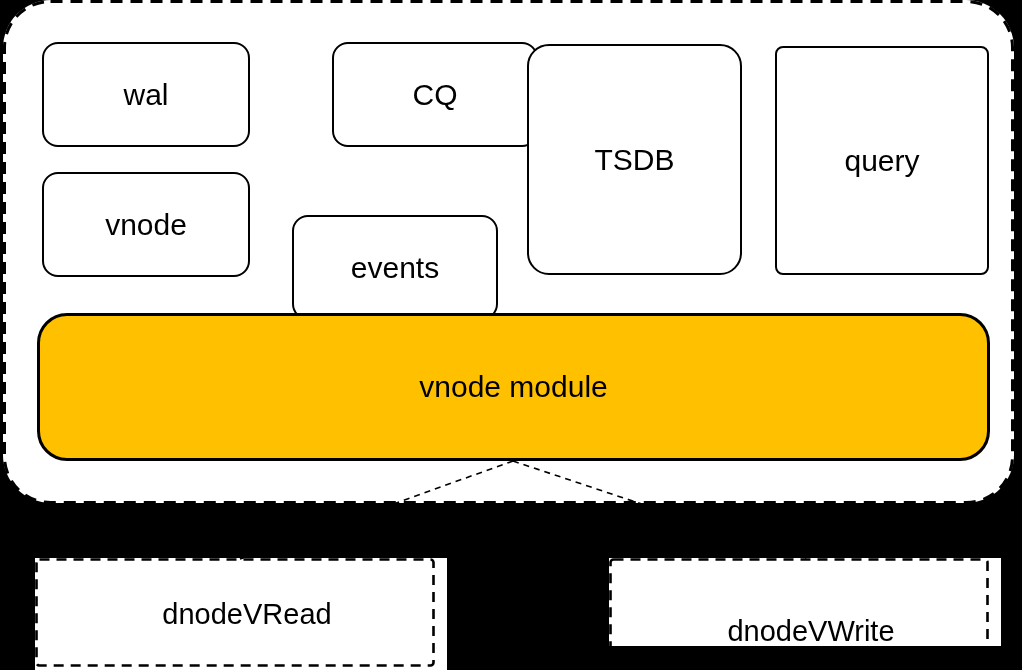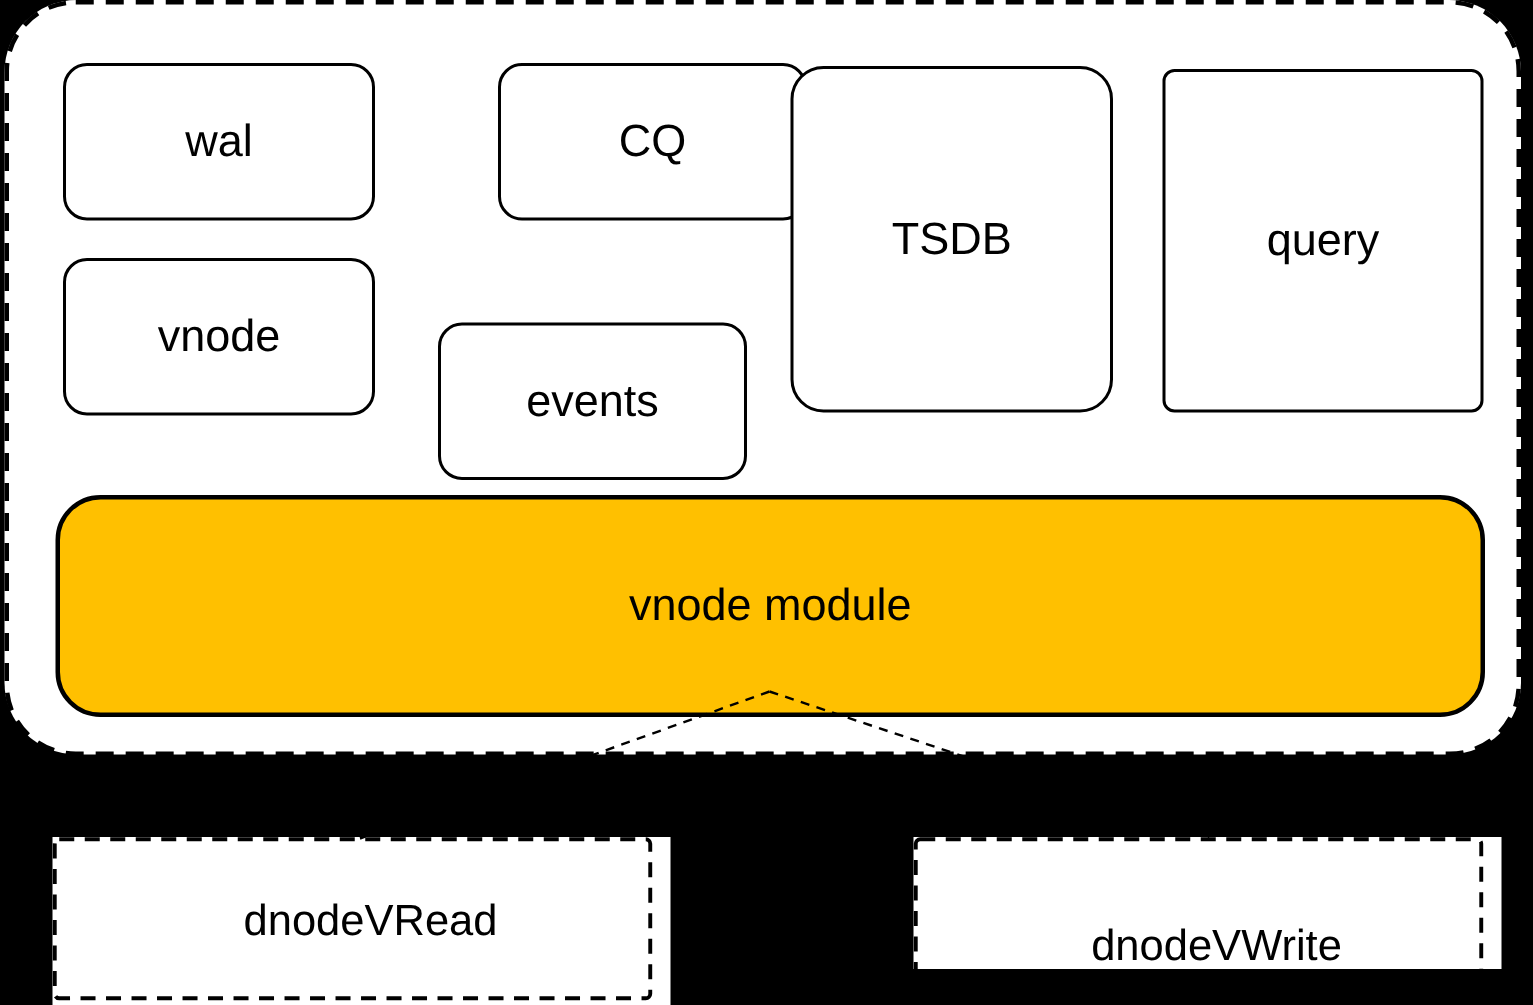--- a/index.html
+++ b/index.html
@@ -91,21 +91,21 @@
 <div class="box" id="box-events">
   <span class="label">events</span>
 </div>
 <div class="box" id="box-tsdb">
   <span class="label">TSDB</span>
 </div>
 <div class="box" id="box-query">
   <span class="label">query</span>
 </div>
 
-<div id="vnode-bar" style="background: rgb(255, 192, 0); margin-top: 17px;">
+<div id="vnode-bar" style="background: rgb(255, 192, 0);">
   <span class="label">vnode module</span>
 </div>
 
 <div class="dnode" id="dnode-read">
   <span class="label">dnodeVRead</span>
 </div>
 <div class="dnode" id="dnode-write">
   <span class="label">dnodeVWrite</span>
 </div>
 

